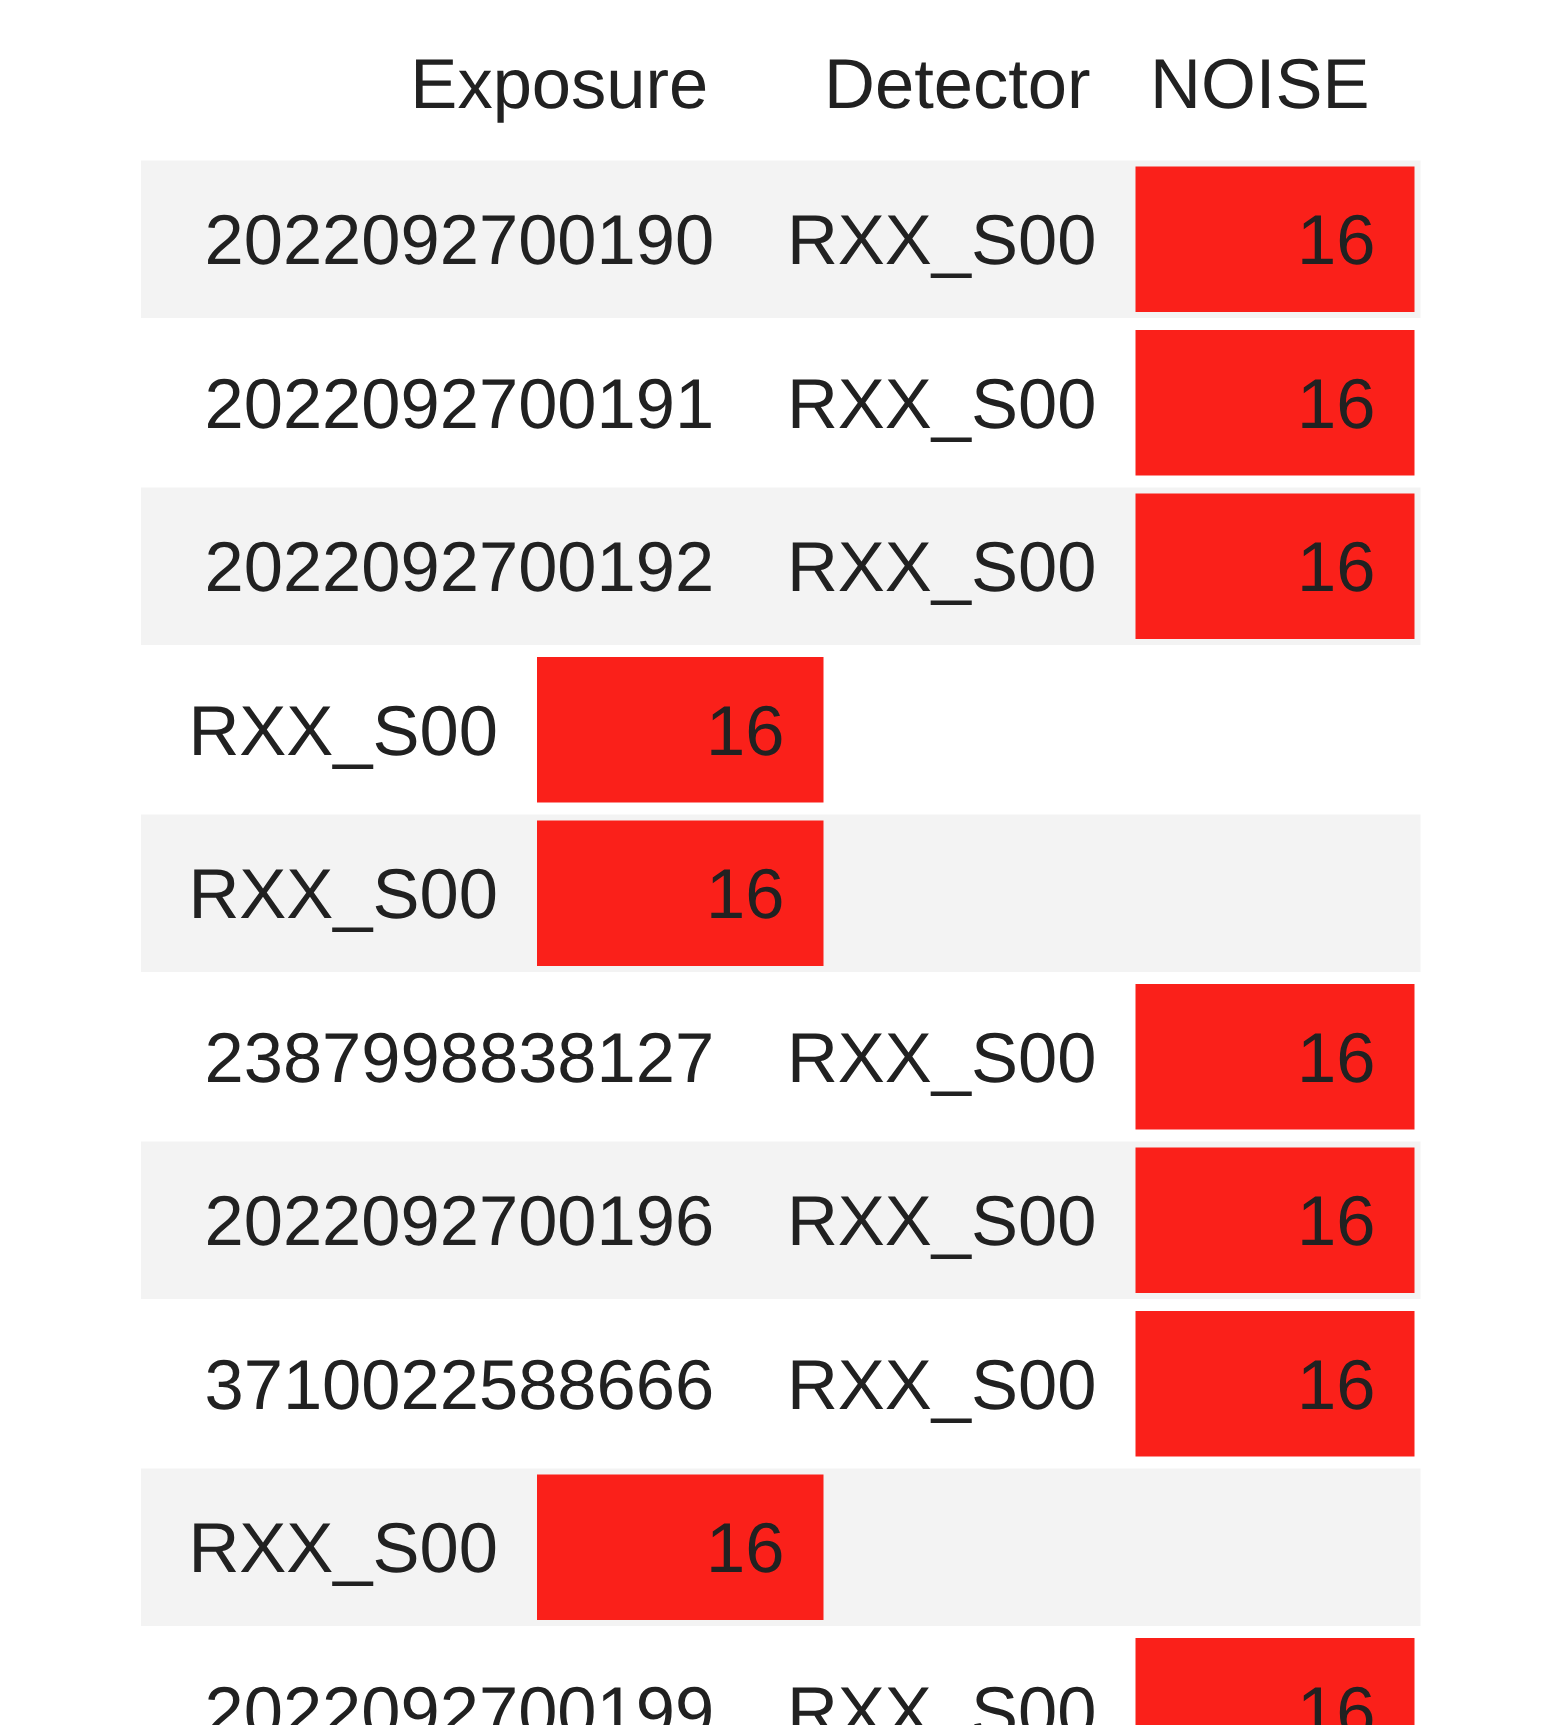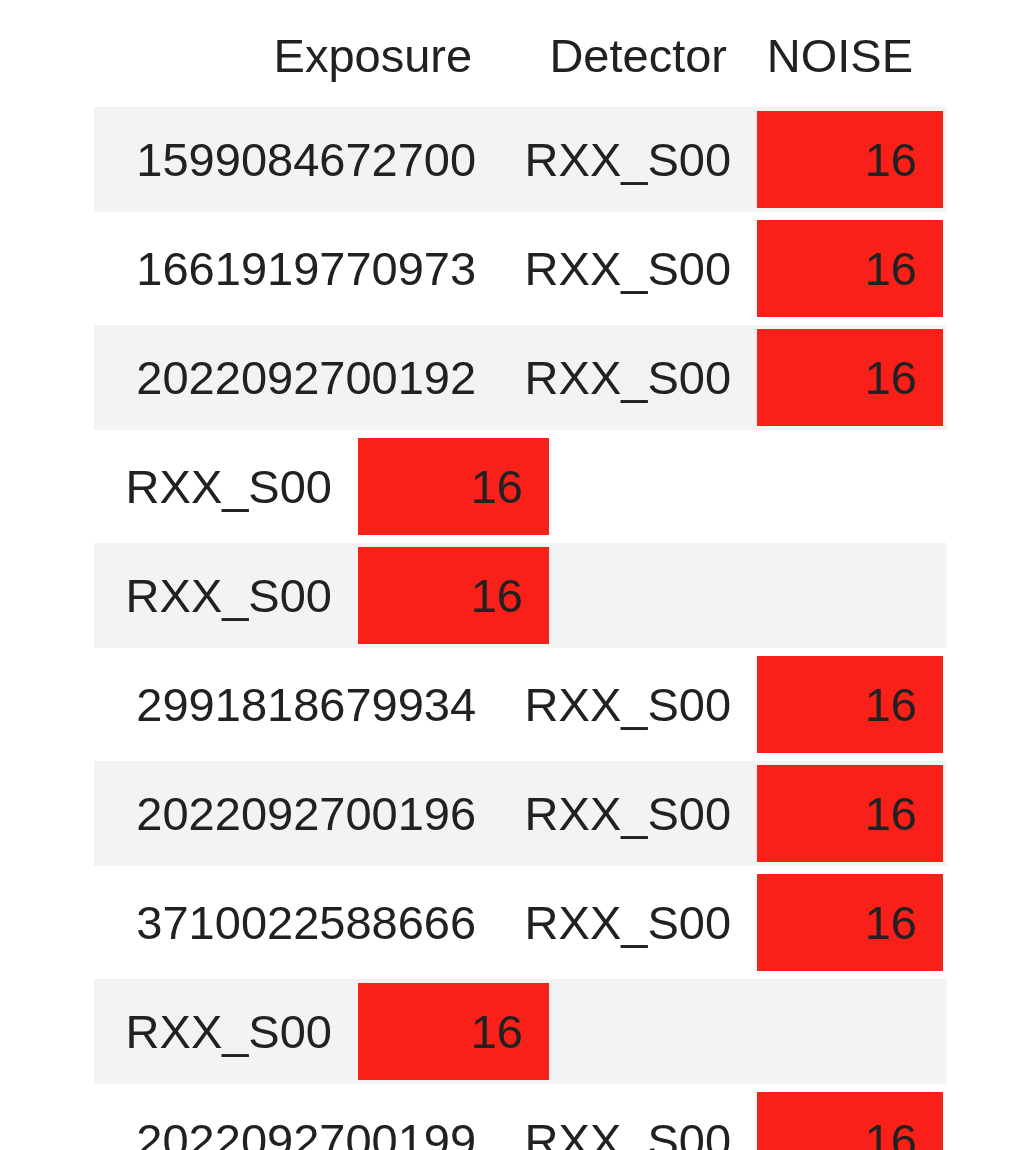--- a/index.html
+++ b/index.html
@@ -63,44 +63,44 @@
 <div class="table-wrap">
 
   <div class="row header-row">
     <div class="cell col-exposure">Exposure</div>
     <div class="cell col-detector">Detector</div>
     <div class="cell col-noise">NOISE</div>
   </div>
 
   <div id="table-body">
       <div class="row data-row">
-        <div class="cell col-exposure">1599084672700</div>
+        <div class="cell col-exposure">2022092700190</div>
         <div class="cell col-detector">RXX_S00</div>
         <div class="cell col-noise">16</div>
       </div>
       <div class="row data-row">
-        <div class="cell col-exposure">1661919770973</div>
+        <div class="cell col-exposure">2022092700191</div>
         <div class="cell col-detector">RXX_S00</div>
         <div class="cell col-noise">16</div>
       </div>
       <div class="row data-row">
         <div class="cell col-exposure">2022092700192</div>
         <div class="cell col-detector">RXX_S00</div>
         <div class="cell col-noise">16</div>
       </div>
       <div class="row data-row">
         <div class="cell col-detector">RXX_S00</div>
         <div class="cell col-noise">16</div>
       </div>
       <div class="row data-row">
         <div class="cell col-detector">RXX_S00</div>
         <div class="cell col-noise">16</div>
       </div>
       <div class="row data-row">
-        <div class="cell col-exposure">2991818679934</div>
+        <div class="cell col-exposure">2387998838127</div>
         <div class="cell col-detector">RXX_S00</div>
         <div class="cell col-noise">16</div>
       </div>
       <div class="row data-row">
         <div class="cell col-exposure">2022092700196</div>
         <div class="cell col-detector">RXX_S00</div>
         <div class="cell col-noise">16</div>
       </div>
       <div class="row data-row">
         <div class="cell col-exposure">3710022588666</div>

